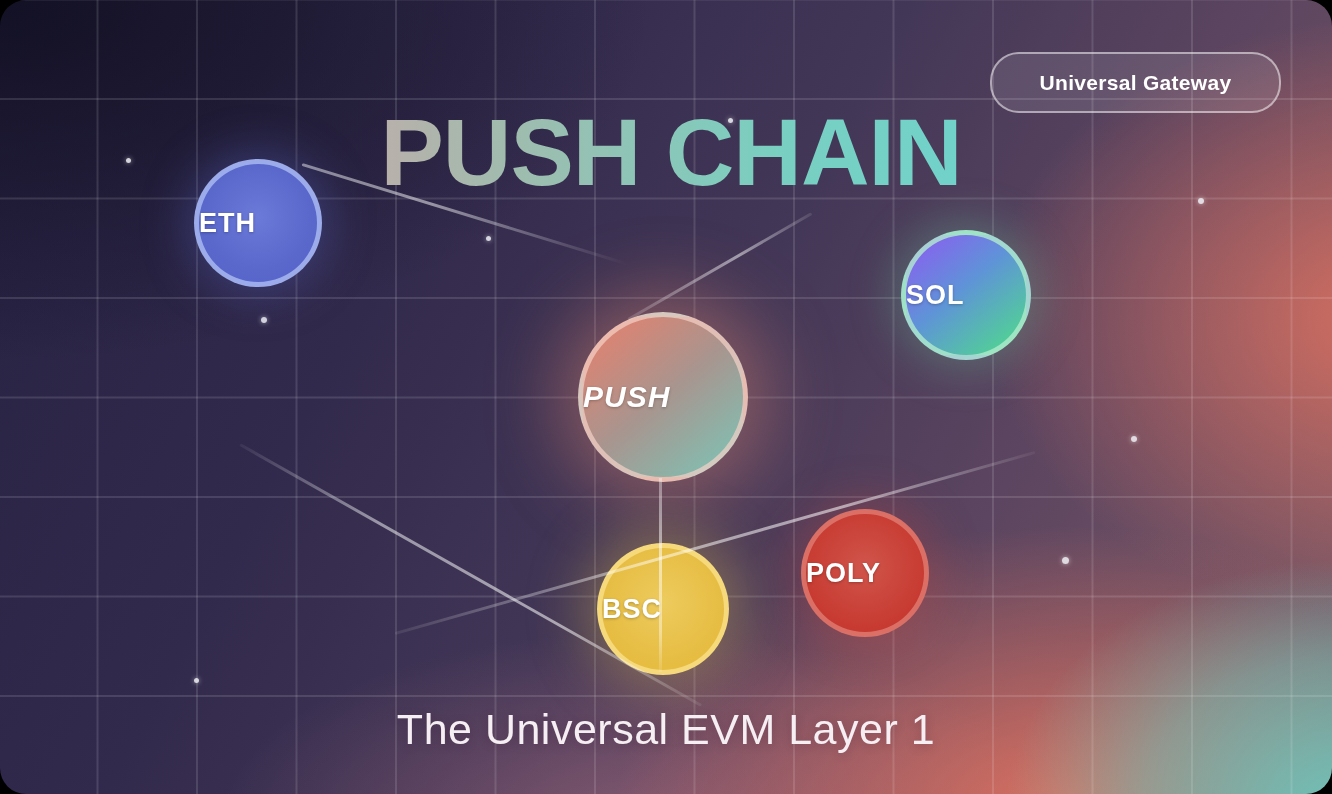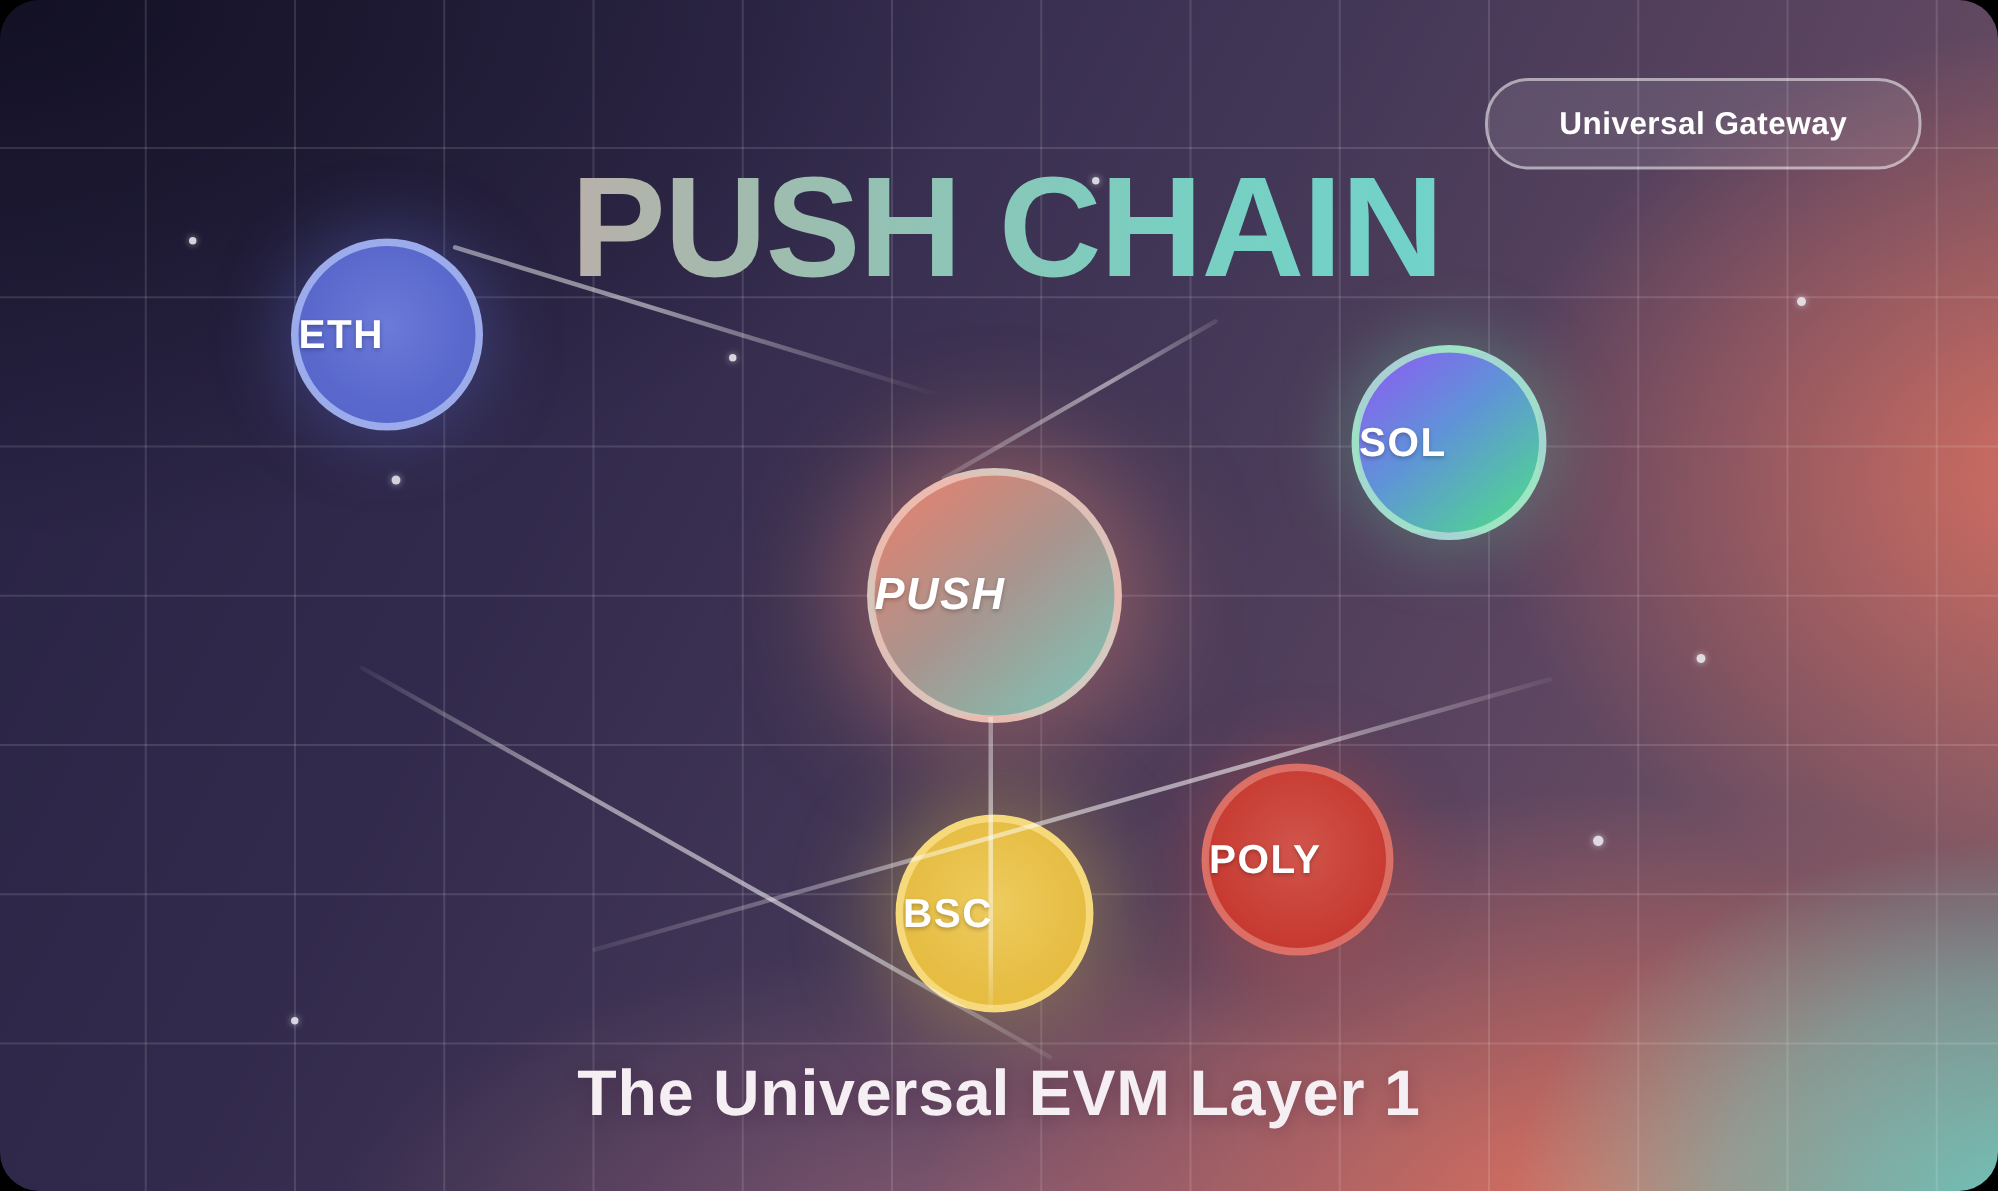--- a/index.html
+++ b/index.html
@@ -23,21 +23,21 @@
     background-position:96.5px 98px;
   }
   .title{
     position:absolute;top:100px;left:0;width:100%;margin:5px;text-align:center;
     font-size:95px;font-weight:700;letter-spacing:-1px;line-height:1;z-index:5;
     background:linear-gradient(90deg,#f2917f 0%,#c9a9a8 22%,#9fbcae 38%,#79cfc1 58%,#6fd3cc 75%,#8ecfe4 100%);
     -webkit-background-clip:text;background-clip:text;color:transparent;
   }
   .subtitle{
     position:absolute;top:705px;left:0;width:100%;text-align:center;z-index:5;
-    font-size:43px;font-weight:700;color:#f5eef2;letter-spacing:0.5px;
+    font-size:43px;font-weight:400;color:#f5eef2;letter-spacing:0.5px;
     text-shadow:0 2px 10px rgba(60,20,50,0.25);
   }
   .badge{
     position:absolute;left:990px;top:40px;width:287px;height:57px;z-index:6;
     border-radius:29px;border:2px solid rgba(255,255,255,0.50);
     background:rgba(255,255,255,0.10);
     display:flex;align-items:center;justify-content:center;cursor:pointer;margin-top:12px;
   }
   .badge span{font-size:21px;font-weight:700;color:#ffffff;letter-spacing:0.3px;}
   .node{position:absolute;border-radius:50%;box-sizing:border-box;z-index:2;

